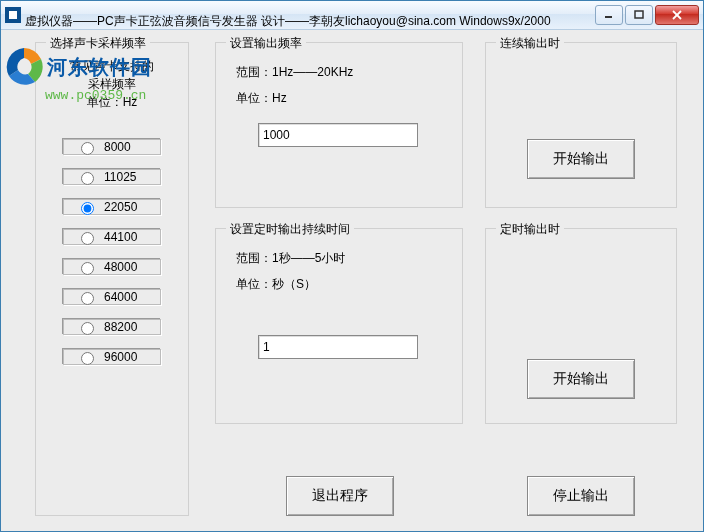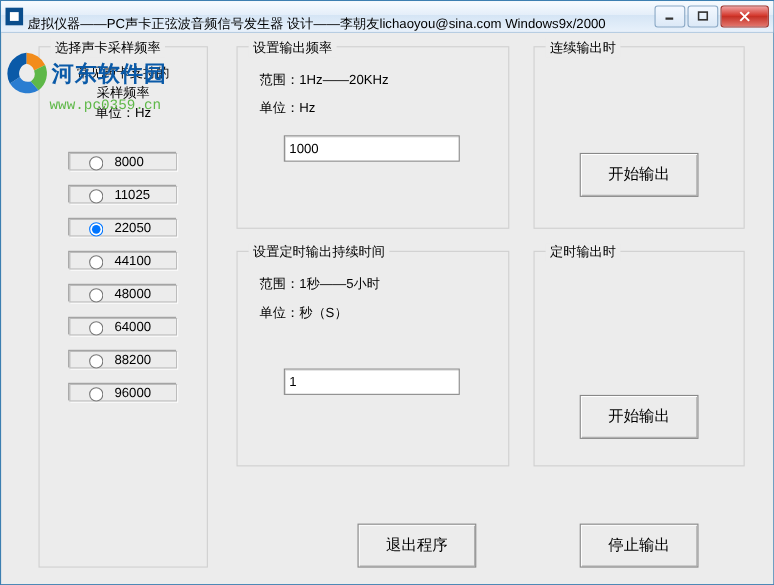--- a/index.html
+++ b/index.html
@@ -183,21 +183,20 @@
   }
   .btn-center {
     position: absolute;
     left: 50%;
     transform: translateX(-50%);
   }
   .btn-exit {
     position: absolute;
     left: 285px;
     top: 446px;
-    margin-left: 39px;
   }
   .btn-stop {
     position: absolute;
     left: 526px;
     top: 446px;
   }
   
   .watermark {
     position: absolute;
     left: 0;

